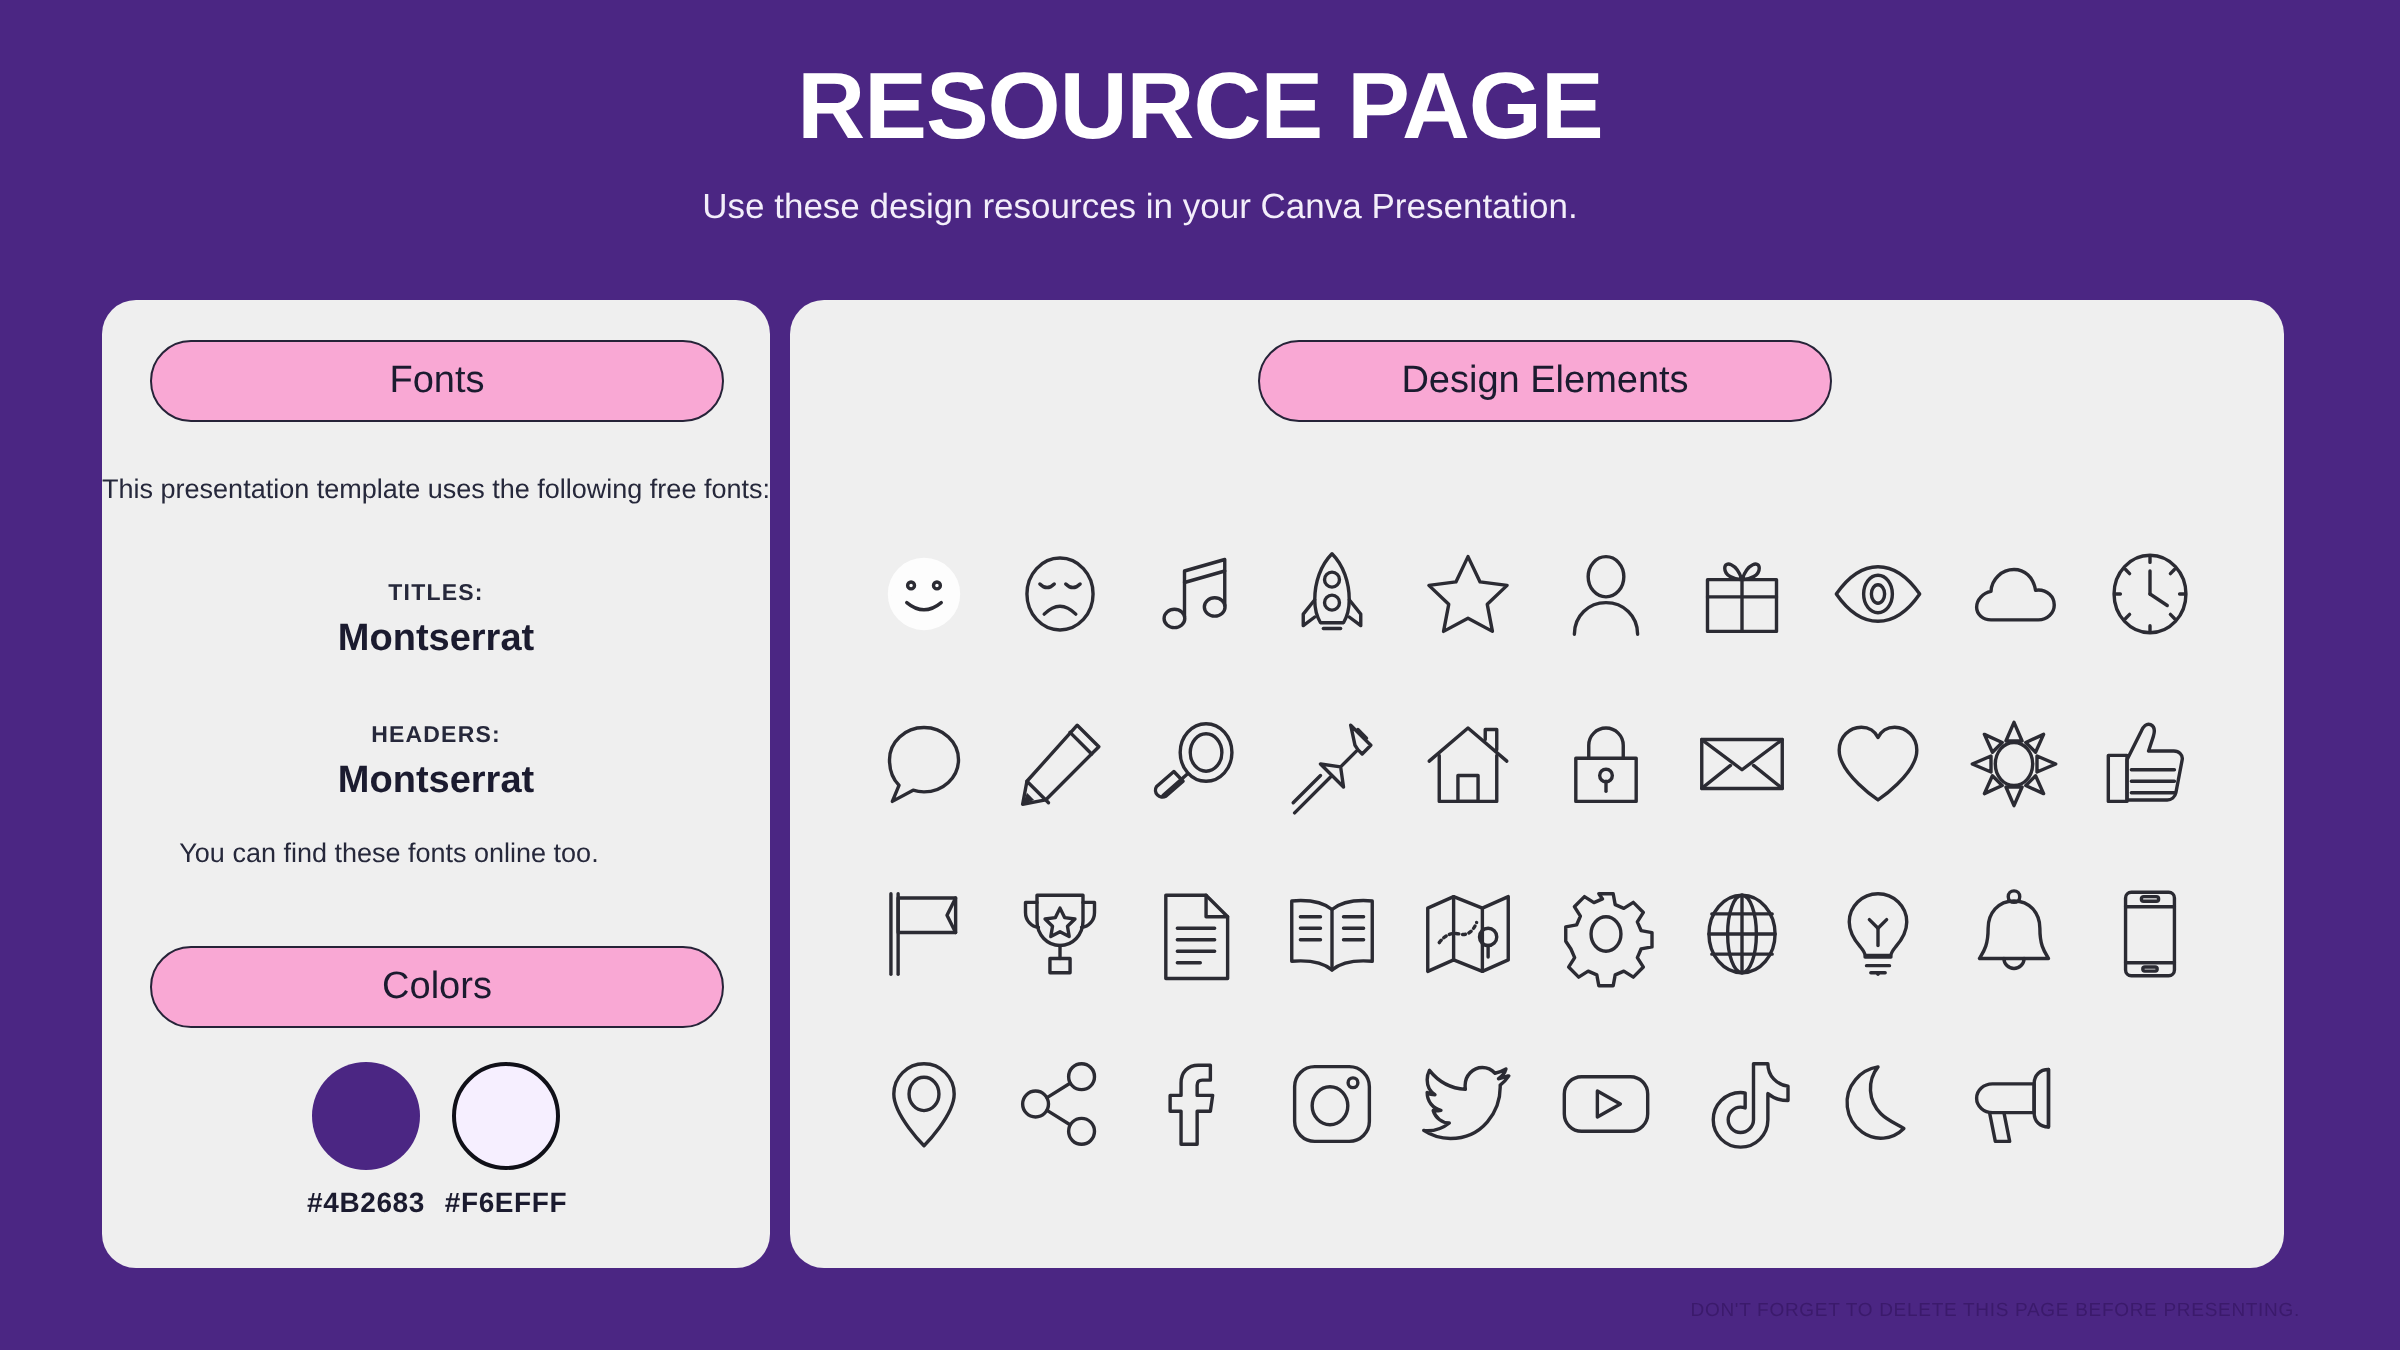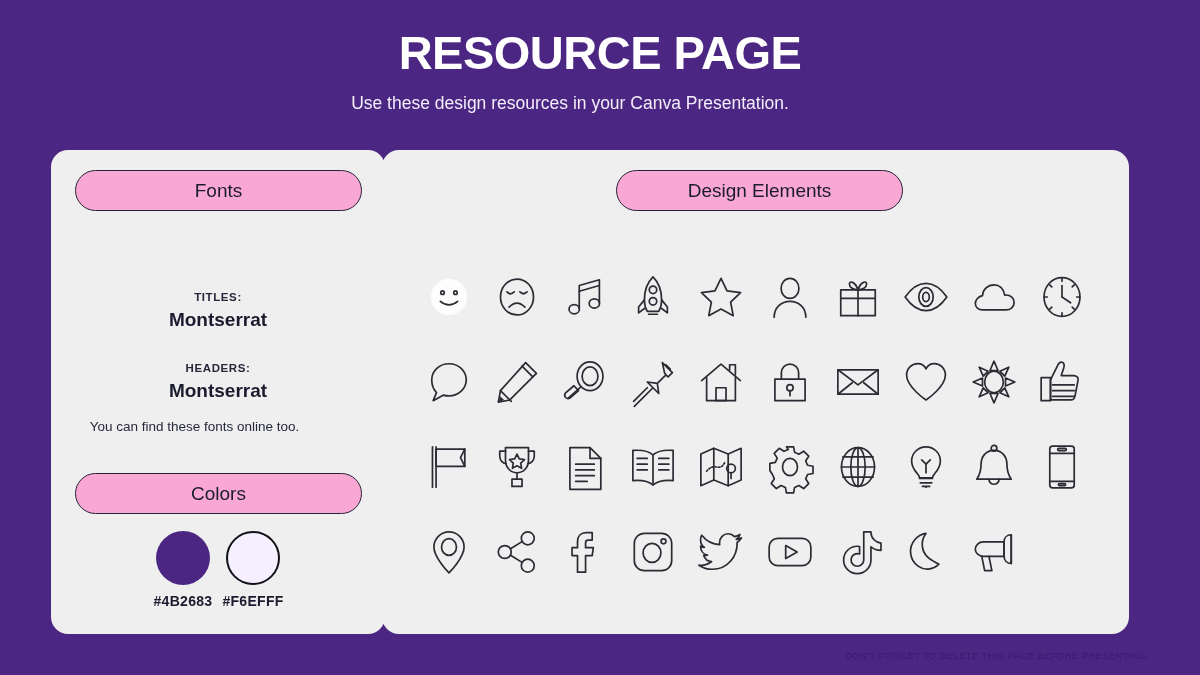--- a/index.html
+++ b/index.html
@@ -39,21 +39,21 @@
   }
 
   
   .panel {
     position: absolute;
     background: #EFEFEF;
     border-radius: 17px;
   }
 
   .panel-left  { left: 51px;  top: 150px; width: 334px; height: 484px; }
-  .panel-right { left: 382px; top: 150px; width: 747px; height: 484px; }
+  .panel-right { left: 395px; top: 150px; width: 747px; height: 484px; }
 
   
   .pill {
     position: absolute;
     background: #f9a8d4;
     border: 1.6px solid #262338;
     border-radius: 22px;
     display: flex;
     align-items: center;
     justify-content: center;
@@ -196,20 +196,21 @@
 
 <div class="page-title">RESOURCE PAGE</div>
 <div class="page-subtitle">Use these design resources in your Canva Presentation.</div>
 
 <div class="panel panel-left">
 
   <div class="pill pill-fonts">
     <span>Fonts</span>
   </div>
 
+  <div class="fonts-intro">This presentation template uses the following free fonts:</div>
 
   <div class="font-label lbl-titles">TITLES:</div>
   <div class="font-name nam-titles">Montserrat</div>
 
   <div class="font-label lbl-headers">HEADERS:</div>
   <div class="font-name nam-headers">Montserrat</div>
 
   <div class="fonts-outro">You can find these fonts online too.</div>
 
   <div class="pill pill-colors">

